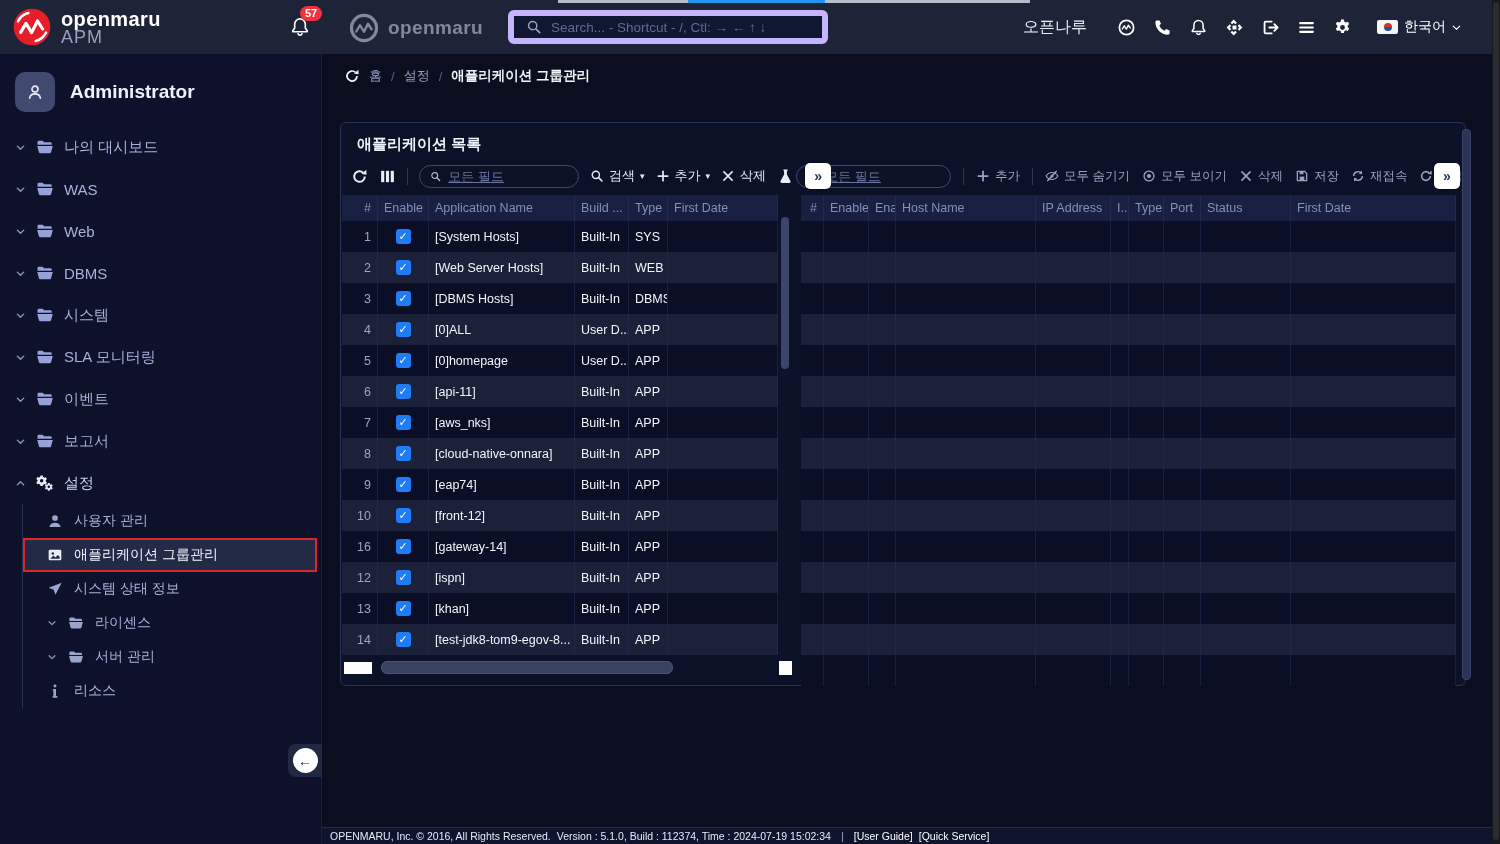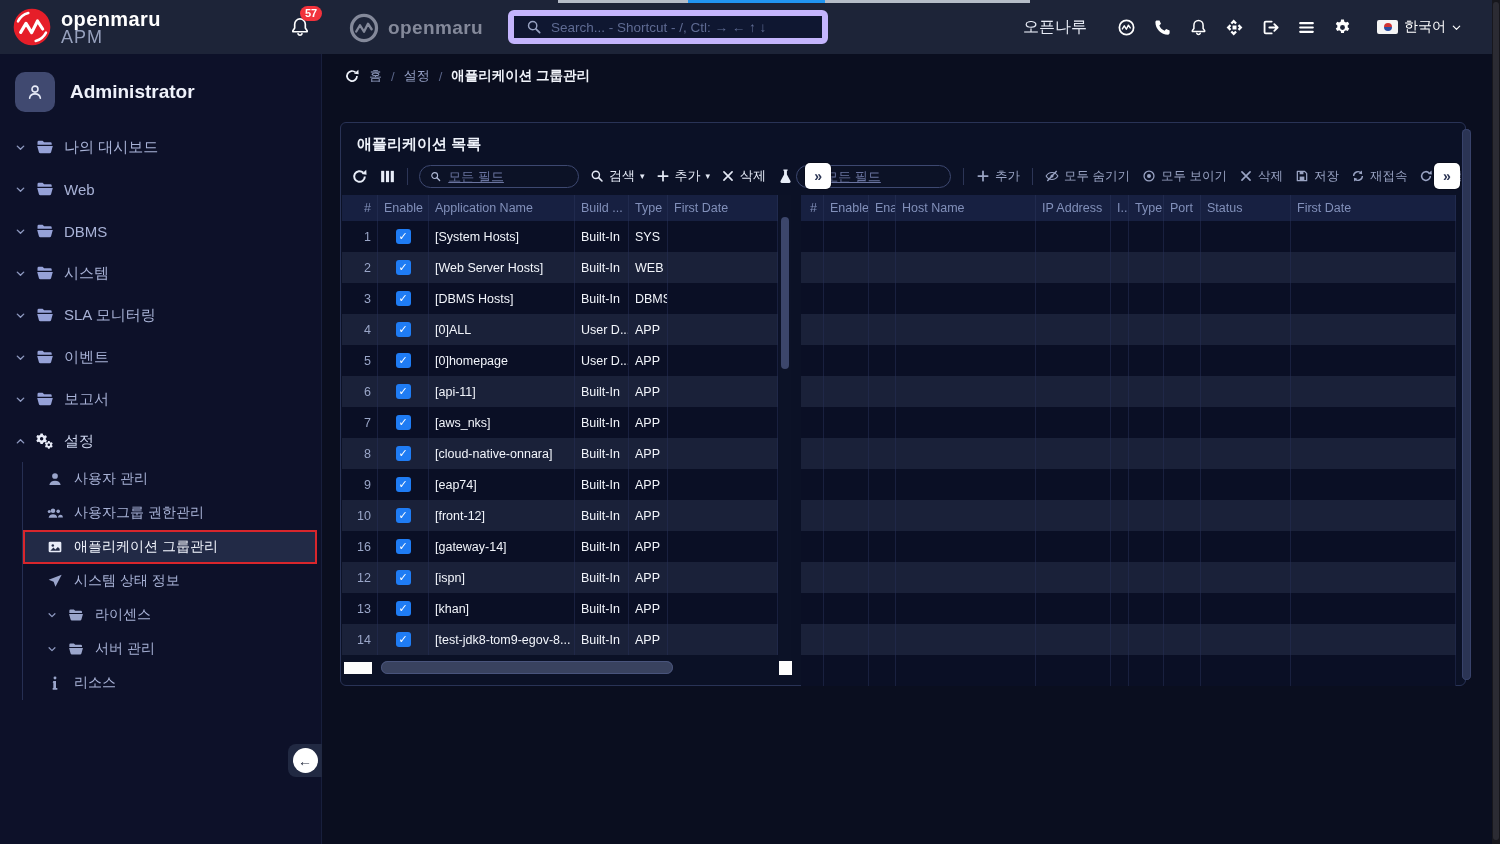--- a/index.html
+++ b/index.html
@@ -291,20 +291,33 @@
           <span class="ic chev">
             <svg viewBox="0 0 24 24">
               <path d="M5 9l7 7 7-7" fill="none" stroke="currentColor" stroke-width="3" stroke-linecap="round" stroke-linejoin="round"></path>
             </svg>
           </span>
           <span class="ic ico">
             <svg viewBox="0 0 24 24">
               <path fill="currentColor" d="M2 5.5A1.8 1.8 0 0 1 3.8 3.7h5l2 2h8.4A1.8 1.8 0 0 1 21 7.5v1.6H2zM1.6 10.6h20.8l-2.3 8.3a2 2 0 0 1-1.9 1.4H5.8a2 2 0 0 1-1.9-1.4z"></path>
             </svg>
           </span>
+          <span class="nav-label">WAS</span>
+        </div>
+        <div class="nav-item">
+          <span class="ic chev">
+            <svg viewBox="0 0 24 24">
+              <path d="M5 9l7 7 7-7" fill="none" stroke="currentColor" stroke-width="3" stroke-linecap="round" stroke-linejoin="round"></path>
+            </svg>
+          </span>
+          <span class="ic ico">
+            <svg viewBox="0 0 24 24">
+              <path fill="currentColor" d="M2 5.5A1.8 1.8 0 0 1 3.8 3.7h5l2 2h8.4A1.8 1.8 0 0 1 21 7.5v1.6H2zM1.6 10.6h20.8l-2.3 8.3a2 2 0 0 1-1.9 1.4H5.8a2 2 0 0 1-1.9-1.4z"></path>
+            </svg>
+          </span>
           <span class="nav-label">Web</span>
         </div>
         <div class="nav-item">
           <span class="ic chev">
             <svg viewBox="0 0 24 24">
               <path d="M5 9l7 7 7-7" fill="none" stroke="currentColor" stroke-width="3" stroke-linecap="round" stroke-linejoin="round"></path>
             </svg>
           </span>
           <span class="ic ico">
             <svg viewBox="0 0 24 24">
@@ -383,32 +396,20 @@
         </div>
         <div class="submenu">
           <div class="sub-item">
             <span class="ic ico">
               <svg viewBox="0 0 24 24">
                 <circle cx="12" cy="7.5" r="4.3" fill="currentColor"></circle>
                 <path d="M3.5 21c.5-4.5 4.2-6.5 8.5-6.5s8 2 8.5 6.5z" fill="currentColor"></path>
               </svg>
             </span>
             <span class="sub-label">사용자 관리</span>
-          </div>
-          <div class="sub-item">
-            <span class="ic ico">
-              <svg viewBox="0 0 24 24">
-                <circle cx="9" cy="8.5" r="3.4" fill="currentColor"></circle>
-                <circle cx="16.8" cy="9.5" r="2.7" fill="currentColor"></circle>
-                <circle cx="3.4" cy="9.8" r="2.3" fill="currentColor"></circle>
-                <path d="M2.5 19c.4-3.6 3.3-5.2 6.5-5.2s6.1 1.6 6.5 5.2z" fill="currentColor"></path>
-                <path d="M16.5 18.8c0-2.4 1.6-4.3 4-4.3 1.7 0 3 1 3.4 4.3z" fill="currentColor"></path>
-              </svg>
-            </span>
-            <span class="sub-label">사용자그룹 권한관리</span>
           </div>
           <div class="sub-item selected">
             <span class="ic ico">
               <svg viewBox="0 0 24 24">
                 <rect x="2.5" y="4" width="19" height="16" rx="2" fill="currentColor"></rect>
                 <circle cx="8.7" cy="9.7" r="1.9" fill="#222a46"></circle>
                 <path d="M5 17.5l4.6-4.6 2.9 2.9 3.8-3.8 2.7 2.7v2.8z" fill="#222a46"></path>
               </svg>
             </span>
             <span class="sub-label">애플리케이션 그룹관리</span>
@@ -971,18 +972,27 @@
             <span class="td"></span>
             <span class="td"></span>
             <span class="td"></span>
           </div>
         </div>
       <div class="rt-vscroll">
         <div class="rt-vthumb"></div>
       </div>
     </section>
 
+    <div class="footer">
+      <span class="footer-text">OPENMARU, Inc. © 2016, All Rights Reserved.</span>
+      <span class="footer-text" style="margin-left:-4px;">Version : 5.1.0, Build : 112374, Time : 2024-07-19 15:02:34</span>
+      <span class="footer-sep">|</span>
+      <span class="footer-links" id="footer-links">
+          <span class="footer-link">[User Guide]</span>
+          <span class="footer-link">[Quick Service]</span>
+        </span>
+    </div>
   </main>
 
   <div class="bscroll">
     <div class="bthumb"></div>
   </div>
 </div>
 
 </body></html>

